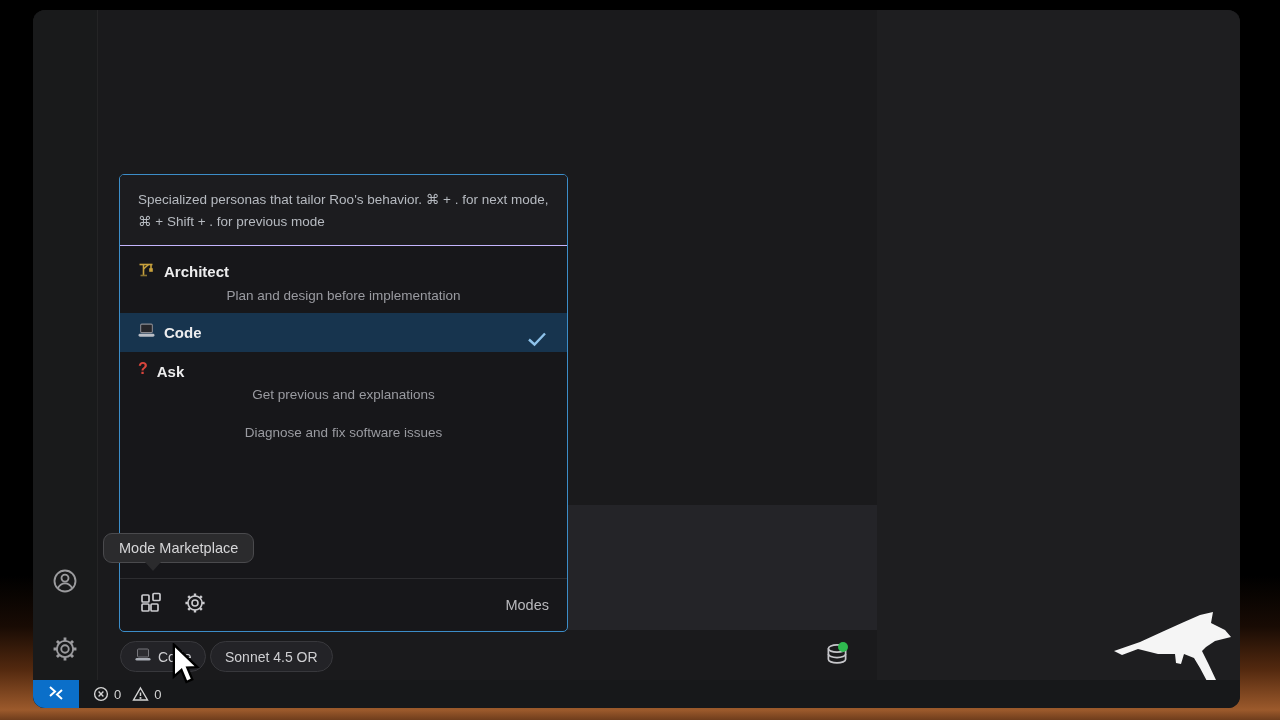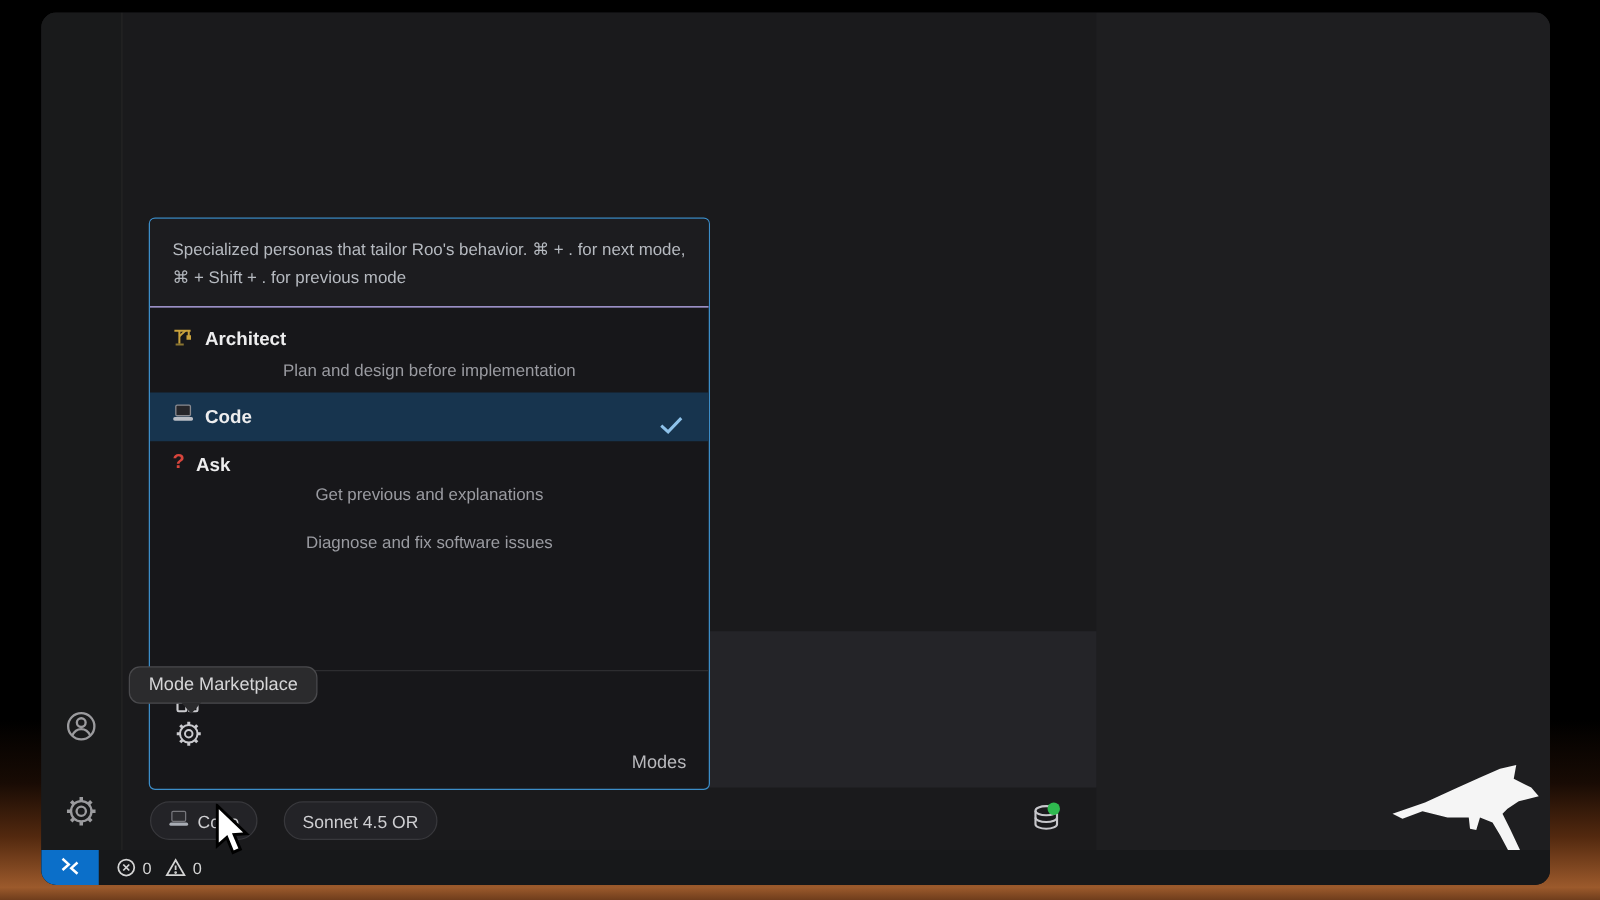--- a/index.html
+++ b/index.html
@@ -47,21 +47,21 @@
     background:#17171a; border:1px solid #3c8dc8; border-radius:5px;
     display:flex; flex-direction:column; overflow:hidden; z-index:5; }
   .dd-header { background:#1c1c1f; padding:14px 18px 13px 18px; color:#b6bac0; font-size:13.5px; line-height:1.6; border-bottom:1px solid #c4b5fd; }
   .dd-list { flex:0 0 auto; padding-top:6px; }
   .mode-row { padding:9px 18px 8px 18px; cursor:pointer; position:relative; }
   .mode-row .name-line { display:flex; align-items:flex-start; gap:9px; color:#ededee; font-size:15px; font-weight:bold; line-height:22px; }
   .mode-row .desc { color:#9a9ba1; font-size:13.5px; line-height:19px; margin-top:2px;text-align:center; }
   .mode-row.selected { background:#17344e; }
   .mode-row .check { position:absolute; right:20px; top:18px; }
   .desc-offset { padding-left:131px; }
-  .dd-footer { margin-top:auto; border-top:1px solid #2d2d30; display:flex; padding:13px 18px;flex-direction:column; }
+  .dd-footer { margin-top:auto; border-top:1px solid #2d2d30; display:flex; align-items:center; padding:13px 18px; }
   .dd-footer .f-btn { width:26px; height:26px; display:flex; align-items:center; justify-content:center; cursor:pointer; margin-right:18px; }
   .dd-footer .modes-label { margin-left:auto; color:#b9b9bd; font-size:14.5px; }
 
   
   .tooltip { position:absolute; left:70px; top:523px; z-index:8; }
   .tip-body { background:#2b2b2d; border:1px solid #4a4a4d; border-radius:9px; color:#d6d6d8; font-size:14.5px; padding:6px 15px; white-space:nowrap;text-align:center; }
   .tip-arrow { position:absolute; left:42px; top:100%; margin-top:-1px; width:0; height:0;
     border-left:8px solid transparent; border-right:8px solid transparent; border-top:9px solid #2b2b2d; }
 
   .kangaroo { position:absolute; left:235px; top:592px; }
@@ -162,21 +162,21 @@
 
     <div class="pill" style="left:87px;">
       <span>
         <svg width="16" height="14" viewBox="0 0 16 14">
           <rect x="2.5" y="1" width="11" height="8" rx="1" fill="#2c2c30" stroke="#77777c" stroke-width="1"></rect>
           <rect x="0.5" y="10" width="15" height="2.6" rx="1.3" fill="#a9adb5"></rect>
         </svg>
       </span>
       <span>Code</span>
     </div>
-    <div class="pill" style="left:194px;text-align:center;">
+    <div class="pill" style="left:177px;text-align:center;">
       <span>Sonnet 4.5 OR</span>
     </div>
     <div class="db-btn">
       <span style="position:relative;">
         <svg width="26" height="28" viewBox="0 0 24 26" fill="none" stroke="#c7c7cb" stroke-width="1.6">
           <ellipse cx="12" cy="7" rx="8" ry="3.4"></ellipse>
           <path d="M4 7 V12 C4 13.9 7.6 15.4 12 15.4 C16.4 15.4 20 13.9 20 12 V7"></path>
           <path d="M4 12 V17 C4 18.9 7.6 20.4 12 20.4 C16.4 20.4 20 18.9 20 17 V12"></path>
         </svg>
         <span class="green-dot"></span>

